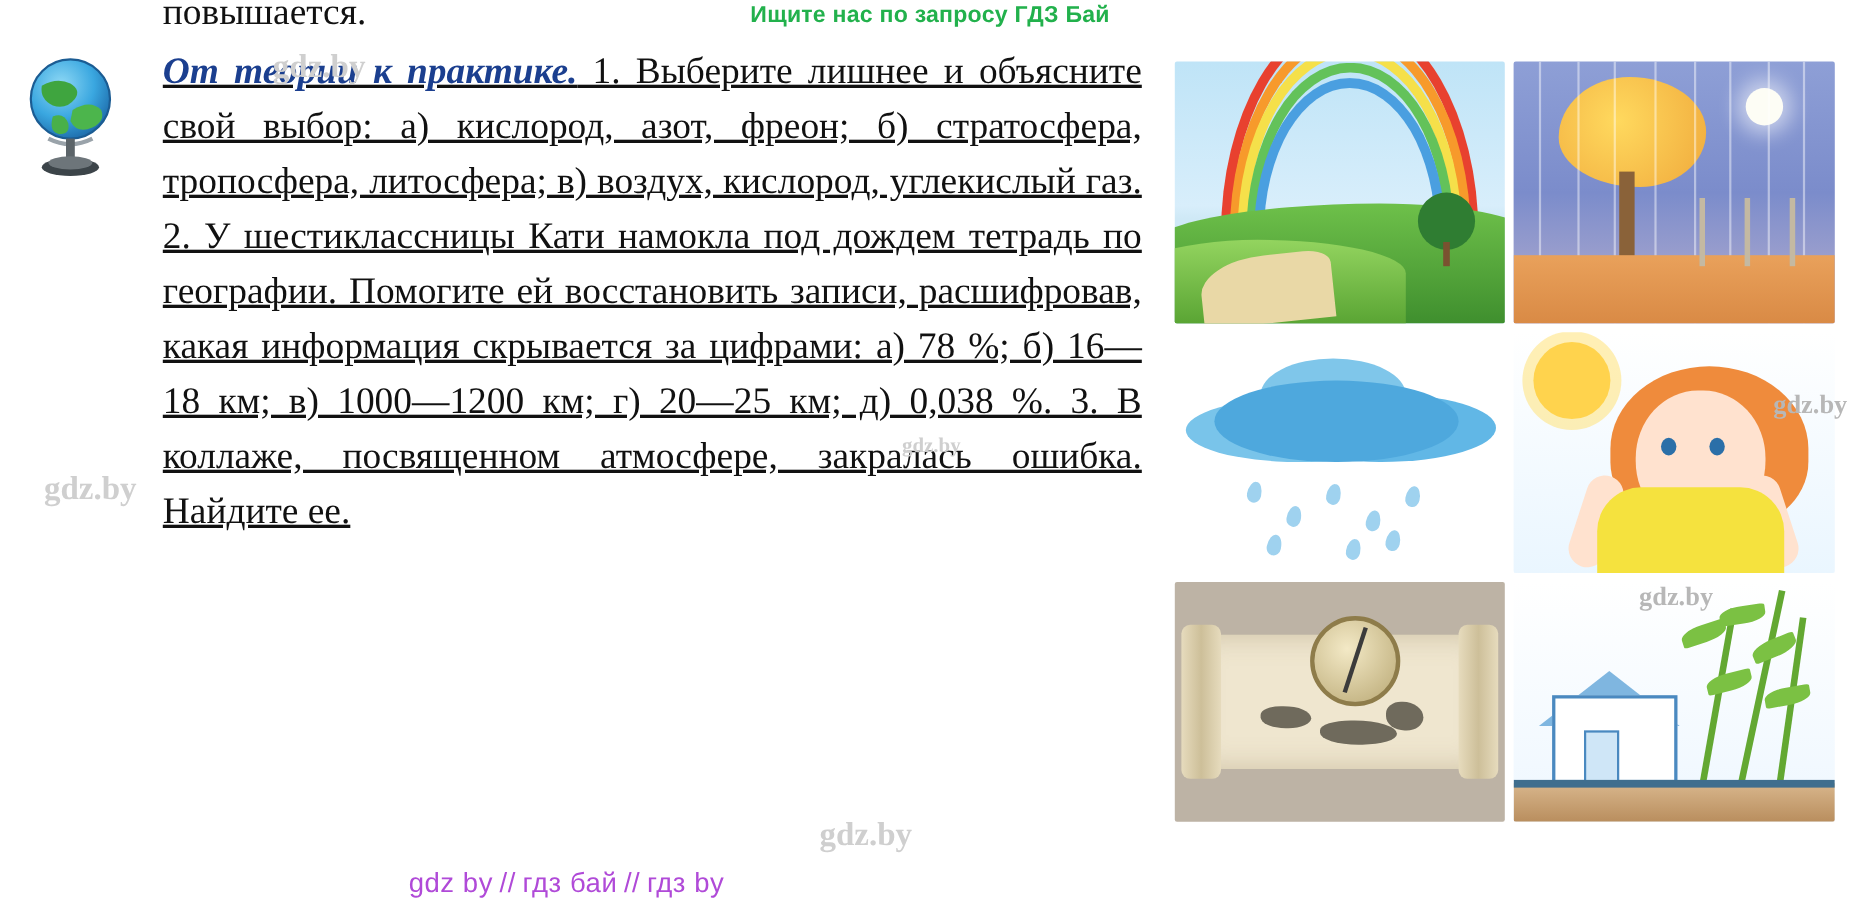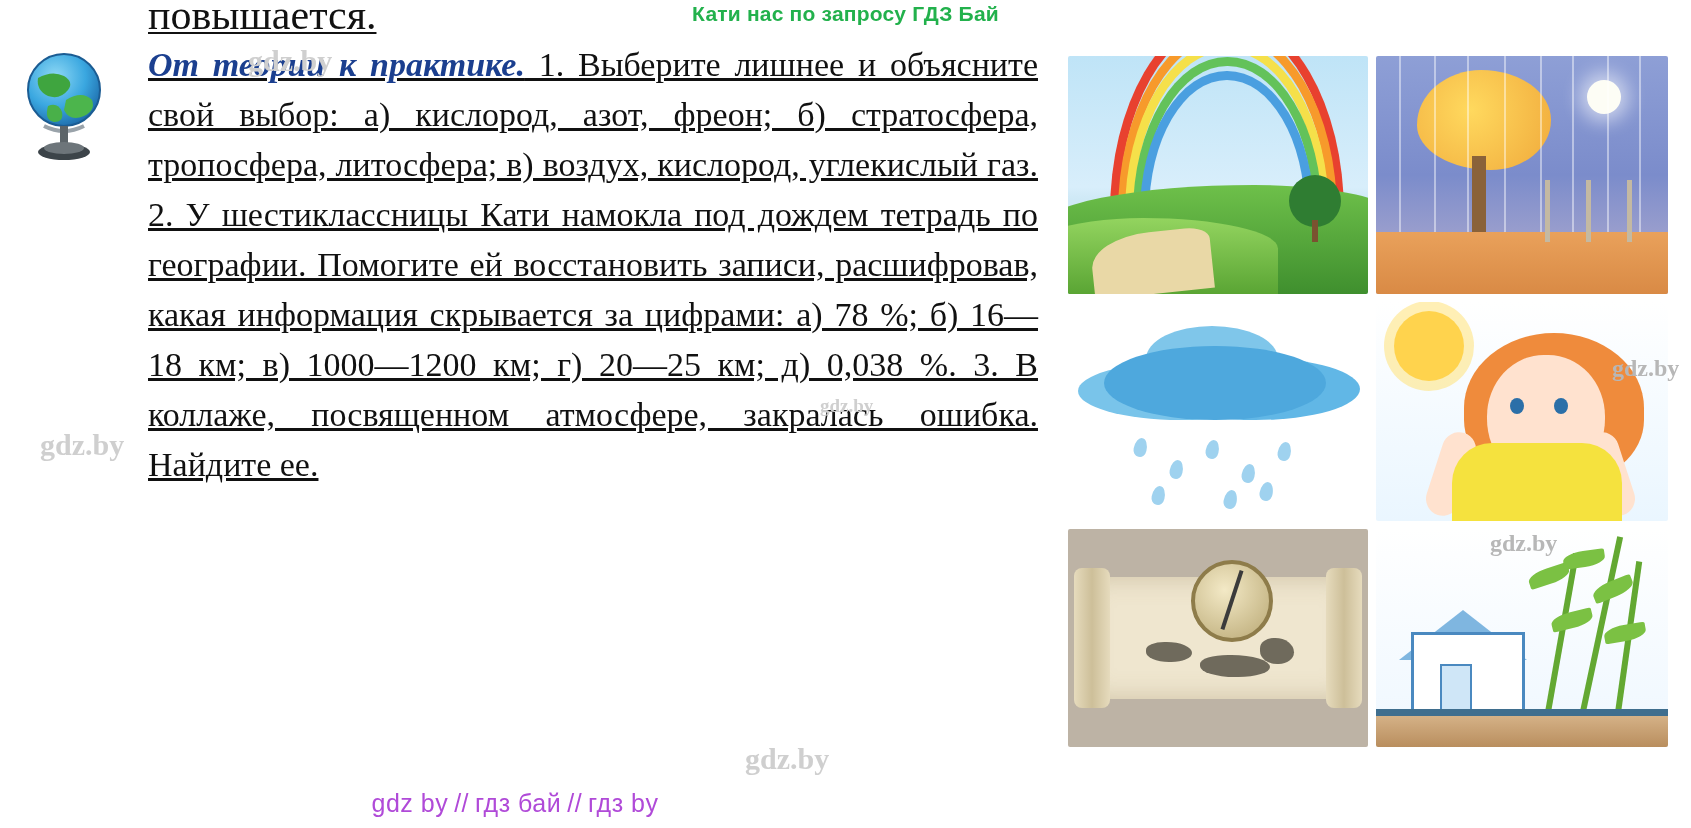--- a/index.html
+++ b/index.html
@@ -43,28 +43,27 @@
     position: absolute;
     left: 148px;
     top: 0;
     width: 890px;
     font-size: 34px;
     line-height: 1.47;
     color: #111111;
     text-align: justify;
   }
   .cut-line {
-    font-size: 42px;
+    font-size: 34px;
     color: #111111;
     height: 34px;
     overflow: hidden;
     white-space: nowrap;
     line-height: 0.72;
     margin-bottom: 6px;
-    text-decoration: underline;
   }
   .para {
     margin: 0;
     text-align: justify;
     text-justify: inter-word;
     hyphens: manual;
     text-decoration: underline;
   }
   .lead {
     font-style: italic;
@@ -271,21 +270,21 @@
     color: #b04ad8;
     font-family: "Liberation Sans", sans-serif;
     font-size: 25px;
     letter-spacing: 0.5px;
   }
   .footer .sep { color: #b04ad8; margin: 0 6px; }
 </style>
 </head>
 <body>
 
-<div class="top-banner">Кати нас по запросу ГДЗ Бай</div>
+<div class="top-banner">Ищите нас по запросу ГДЗ Бай</div>
 
 <div class="globe">
   <svg viewBox="0 0 92 118" width="92" height="118" aria-hidden="true">
     <defs>
       <radialGradient id="gsea" cx="38%" cy="32%" r="70%">
         <stop offset="0%" stop-color="#8fd9f5"></stop>
         <stop offset="60%" stop-color="#3aa7e0"></stop>
         <stop offset="100%" stop-color="#1f6fae"></stop>
       </radialGradient>
     </defs>

